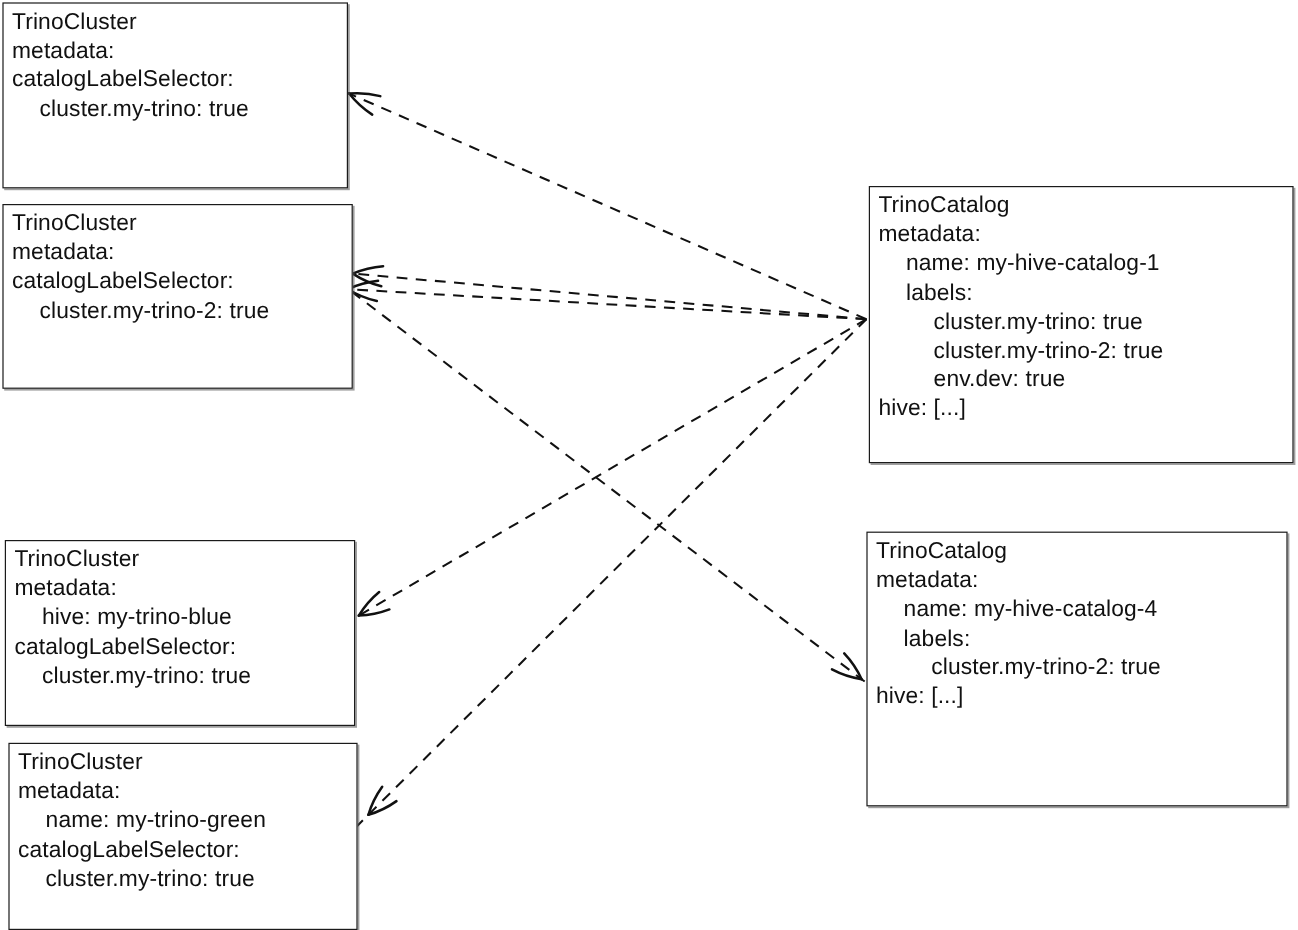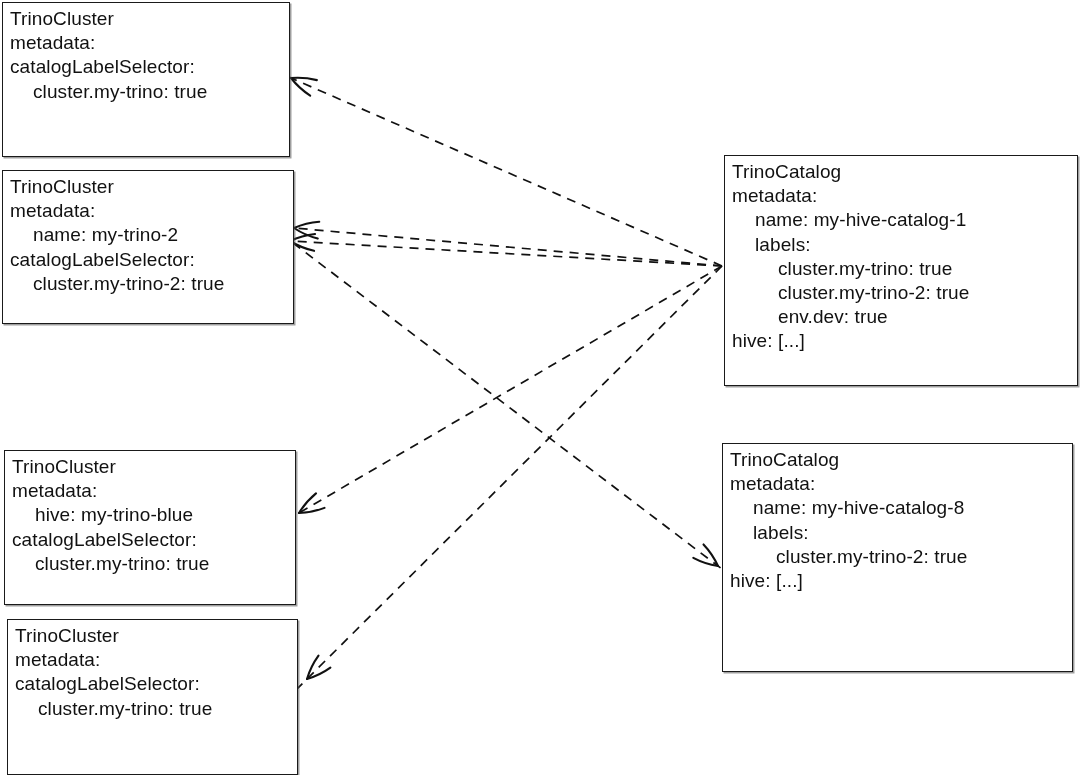--- a/index.html
+++ b/index.html
@@ -84,29 +84,29 @@
         <path d="M 718 566 Q 712.584243706348 553.9787860942512 703.5146165286286 544.4089447759652" stroke="#111111" stroke-width="2.1" stroke-linecap="round" fill="none"></path>
         <path d="M 718 566 Q 704.9676340040714 564.0006409656677 693.3188197776115 557.8244668167772" stroke="#111111" stroke-width="2.1" stroke-linecap="round" fill="none"></path>
       </g>
     </svg>
 
   <div id="nodes">
       <div class="node" style="left: 2px; top: 2px; width: 288px; height: 155px;">
         <div class="node-body"><span class="line ind-0">TrinoCluster</span><span class="line ind-0">metadata:</span><span class="line ind-0">catalogLabelSelector:</span><span class="line ind-1">cluster.my-trino: true</span></div>
       </div>
       <div class="node" style="left: 2px; top: 170px; width: 292px; height: 154px;">
-        <div class="node-body"><span class="line ind-0">TrinoCluster</span><span class="line ind-0">metadata:</span><span class="line ind-1">name: my-trino-2</span><span class="line ind-0">catalogLabelSelector:</span><span class="line ind-1">cluster.my-trino-2: true</span></div>
+        <div class="node-body"><span class="line ind-0">TrinoCluster</span><span class="line ind-0">metadata:</span><span class="line ind-0">catalogLabelSelector:</span><span class="line ind-1">cluster.my-trino-2: true</span></div>
       </div>
       <div class="node" style="left: 4px; top: 450px; width: 292px; height: 155px;">
         <div class="node-body"><span class="line ind-0">TrinoCluster</span><span class="line ind-0">metadata:</span><span class="line ind-1">hive: my-trino-blue</span><span class="line ind-0">catalogLabelSelector:</span><span class="line ind-1">cluster.my-trino: true</span></div>
       </div>
       <div class="node" style="left: 7px; top: 619px; width: 291px; height: 156px;">
-        <div class="node-body"><span class="line ind-0">TrinoCluster</span><span class="line ind-0">metadata:</span><span class="line ind-0">catalogLabelSelector:</span><span class="line ind-1">cluster.my-trino: true</span></div>
+        <div class="node-body"><span class="line ind-0">TrinoCluster</span><span class="line ind-0">metadata:</span><span class="line ind-1">name: my-trino-green</span><span class="line ind-0">catalogLabelSelector:</span><span class="line ind-1">cluster.my-trino: true</span></div>
       </div>
       <div class="node" style="left: 724px; top: 155px; width: 354px; height: 231px;">
         <div class="node-body"><span class="line ind-0">TrinoCatalog</span><span class="line ind-0">metadata:</span><span class="line ind-1">name: my-hive-catalog-1</span><span class="line ind-1">labels:</span><span class="line ind-2">cluster.my-trino: true</span><span class="line ind-2">cluster.my-trino-2: true</span><span class="line ind-2">env.dev: true</span><span class="line ind-0">hive: [...]</span></div>
       </div>
       <div class="node" style="left: 722px; top: 443px; width: 351px; height: 229px;">
-        <div class="node-body"><span class="line ind-0">TrinoCatalog</span><span class="line ind-0">metadata:</span><span class="line ind-1">name: my-hive-catalog-8</span><span class="line ind-1">labels:</span><span class="line ind-2">cluster.my-trino-2: true</span><span class="line ind-0">hive: [...]</span></div>
+        <div class="node-body"><span class="line ind-0">TrinoCatalog</span><span class="line ind-0">metadata:</span><span class="line ind-1">name: my-hive-catalog-4</span><span class="line ind-1">labels:</span><span class="line ind-2">cluster.my-trino-2: true</span><span class="line ind-0">hive: [...]</span></div>
       </div>
     </div>
 
 </div>
 
 </body></html>

